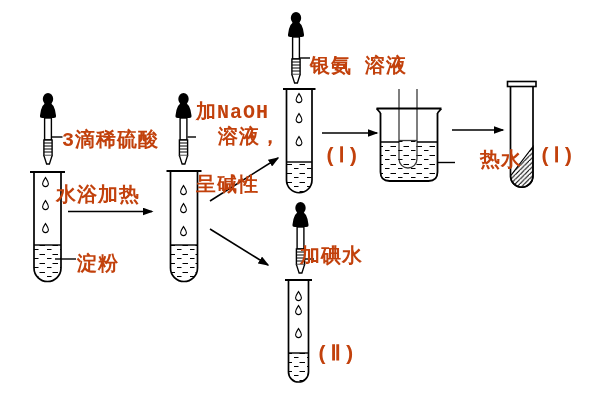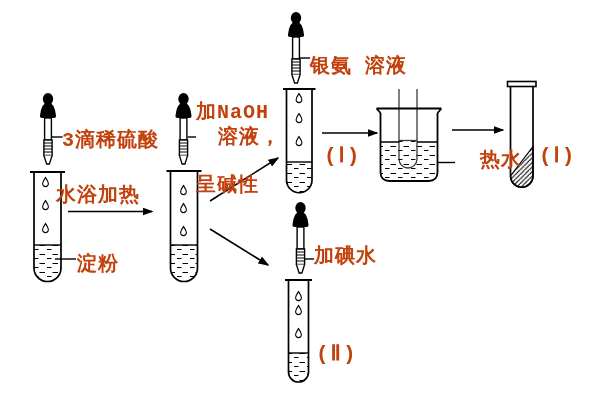--- a/index.html
+++ b/index.html
@@ -131,16 +131,16 @@
 
   <div class="lbl" style="left:196px;top:102px;text-align:center;">加NaOH</div>
   <div class="lbl" style="left:218px;top:127px;">溶液，</div>
   <div class="lbl" style="left:196px;top:151px;margin-top:24px;">呈碱性</div>
 
   <div class="lbl" style="left:310px;top:56px;">银氨 溶液</div>
   <div class="lbl roman" style="left:324px;top:146px;">(Ⅰ)</div>
   <div class="lbl" style="left:480px;top:150px;">热水</div>
   <div class="lbl roman" style="left:539px;top:146px;">(Ⅰ)</div>
 
-  <div class="lbl" style="left:314px;top:246px;">加碘水</div>
+  <div class="lbl" style="left:300px;top:246px;">加碘水</div>
   <div class="lbl roman" style="left:316px;top:344px;">(Ⅱ)</div>
 
 </div>
 
 </body></html>

